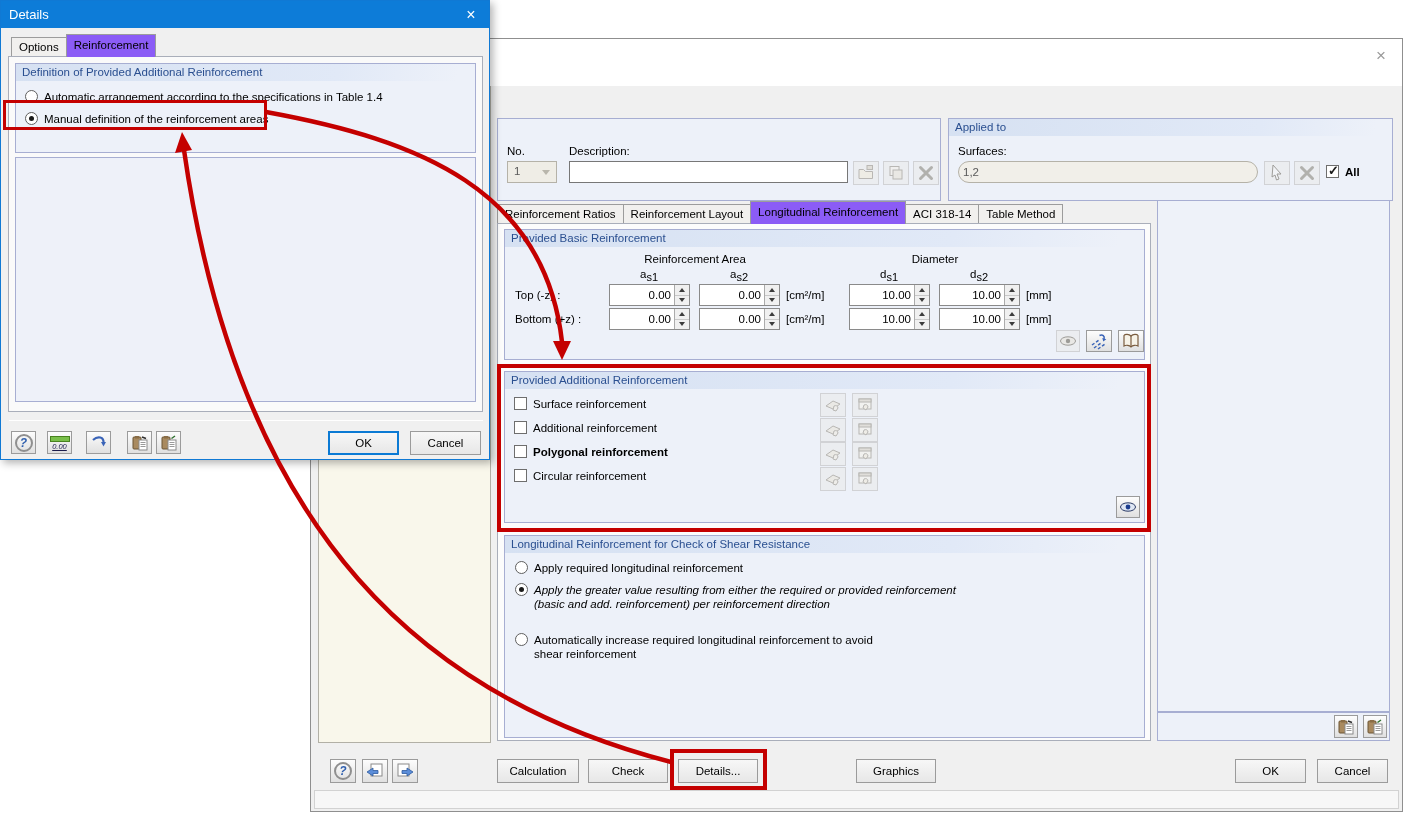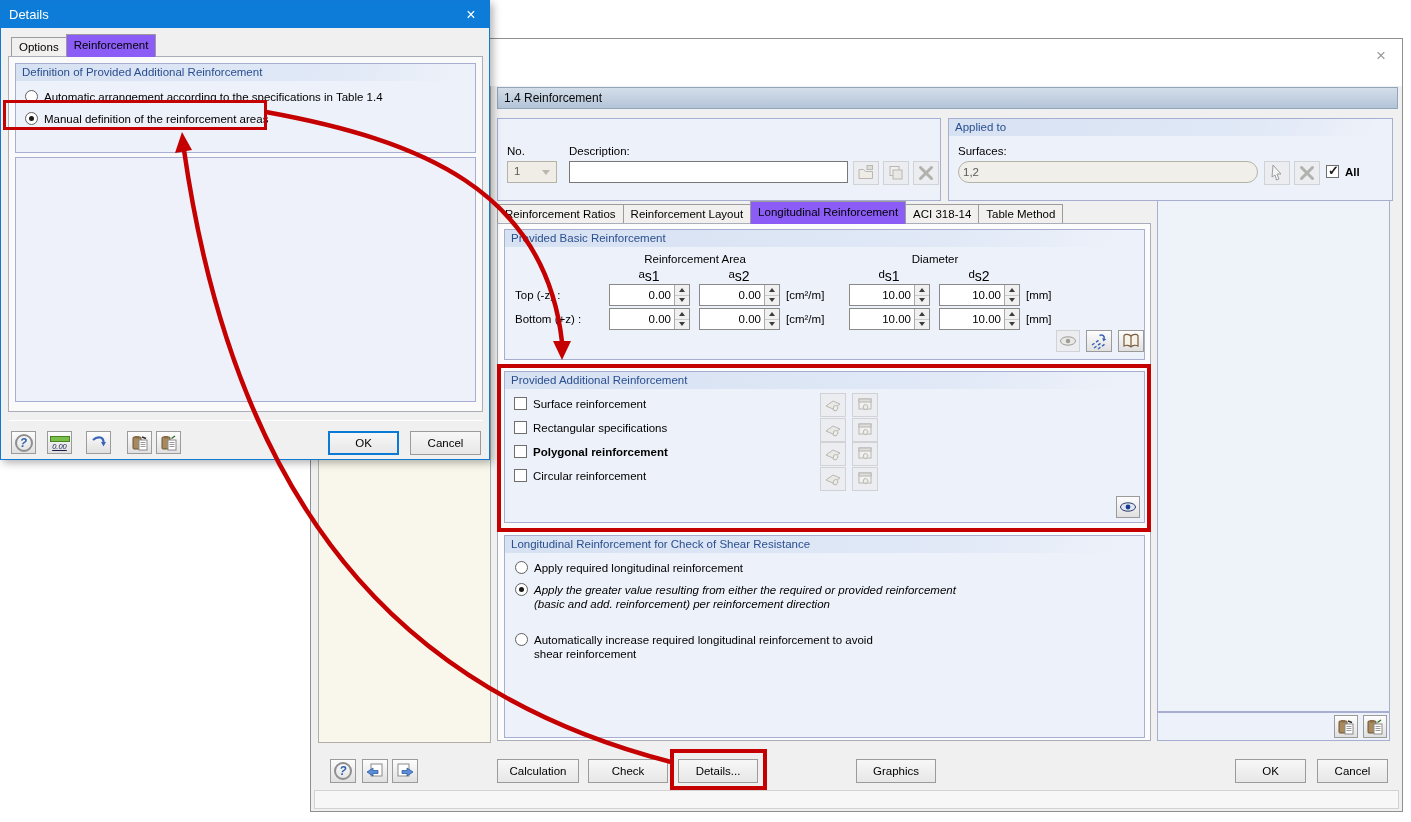--- a/index.html
+++ b/index.html
@@ -113,39 +113,38 @@
     color:#fff; font-size:13px; padding:6px 0 0 8px;
   }
   .d-close { position:absolute; right:8px; top:4px; width:20px; height:20px; color:#fff; font-size:16px; text-align:center; line-height:20px; }
   .statusbar {
     position:absolute; left:3px; right:3px; top:751px; height:19px;
     background:#f7f7f7; border:1px solid #d2d2d2;
   }
 
   
   .colhead { position:absolute; text-align:center; white-space:nowrap; transform:translateX(-50%); }
-  sub { font-size:14px; }
+  sub { font-size:11px; }
 
   
   .units-ic { width:20px; text-align:center; }
   .units-bar { height:6px; background:#79bf4a; border:1px solid #47821f; margin-bottom:1px; }
   .units-txt { font-size:7.5px; font-style:italic; text-decoration:underline; line-height:7px; color:#1a1a4a; }
 
   
   #annot { position:absolute; left:0; top:0; width:1411px; height:822px; z-index:10; pointer-events:none; }
 </style>
 </head>
 <body>
 
 <div class="main-dialog">
   <div class="main-titlebar">
     <div class="win-close-gray">×</div>
   </div>
 
-  <div class="section-header">1.4 Reinforcement</div>
 
   <div class="nav-panel"></div>
 
   <div class="gbox" style="left:186px;top:79px;width:444px;height:83px;">
     <div class="abs" style="left:9px;top:26px;">No.</div>
     <div class="abs" style="left:71px;top:26px;">Description:</div>
     <div class="ddown" style="left:9px;top:42px;">1</div>
     <input class="tinput" style="left: 71px; top: 42px; width: 279px;" value="">
     <div class="ibtn dis" style="left:355px;top:42px;">
       <svg viewBox="0 0 18 18">
@@ -342,21 +341,21 @@
       <div class="ibtn dis" style="left:347px;top:21px;">
         <svg viewBox="0 0 18 18">
             <rect x="3" y="3" width="12" height="10" fill="#f4f1ea" stroke="#98948a"></rect>
             <rect x="3" y="3" width="12" height="3" fill="#d9d4c8" stroke="#98948a"></rect>
             <path d="M8 9 C10 8 12 9 12 11 L10 14 L7 12 Z" fill="#efe9dc" stroke="#98948a"></path>
           </svg>
       </div>
 
       <div class="optrow" style="left:9px;top:49px;">
         <span class="cb"></span>
-        <span class="lbl">Rectangular specifications</span>
+        <span class="lbl">Additional reinforcement</span>
       </div>
       <div class="ibtn dis" style="left:315px;top:46px;">
         <svg viewBox="0 0 18 18">
             <path d="M2 10 L9 5 L16 8 L9 13 Z" fill="#e9e5da" stroke="#98948a"></path>
             <path d="M10 10 C12 9 14 10 14 12 L12 15 L9 14 Z" fill="#f0ece2" stroke="#98948a"></path>
           </svg>
       </div>
       <div class="ibtn dis" style="left:347px;top:46px;">
         <svg viewBox="0 0 18 18">
             <rect x="3" y="3" width="12" height="10" fill="#f4f1ea" stroke="#98948a"></rect>

